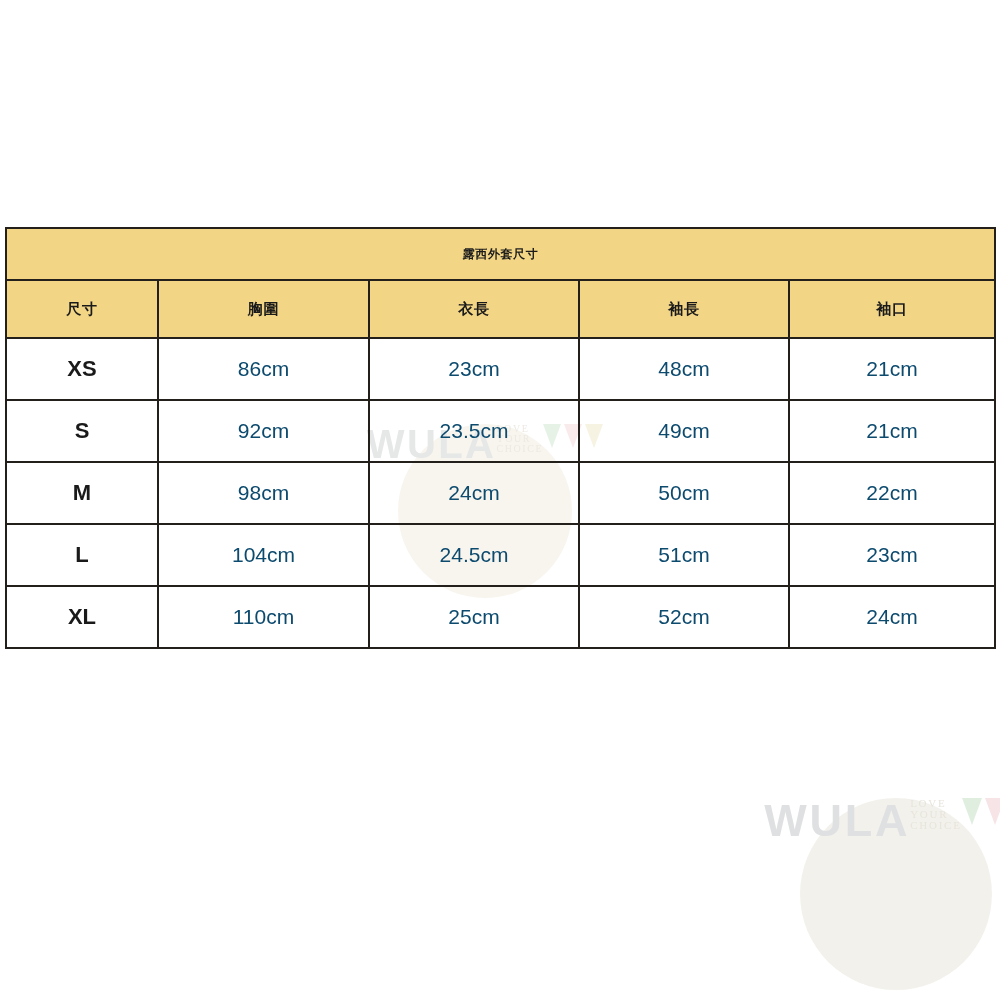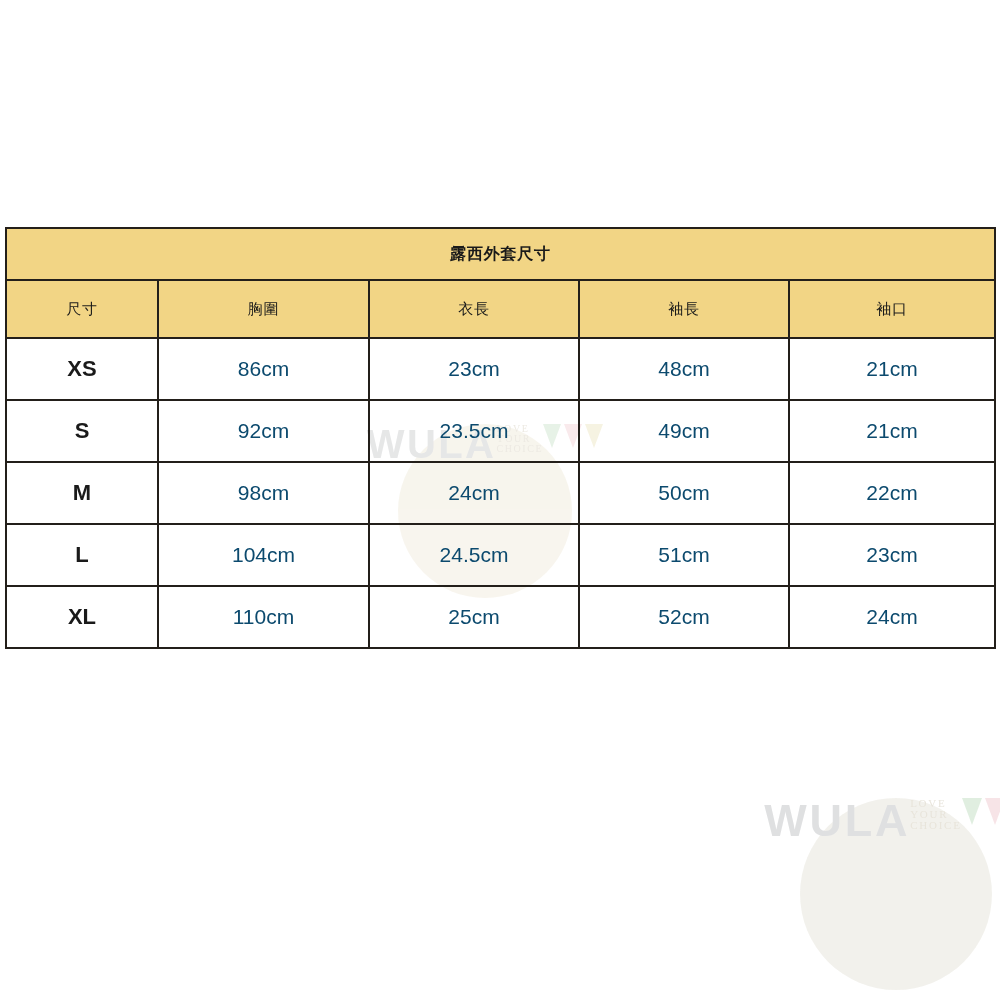--- a/index.html
+++ b/index.html
@@ -103,30 +103,30 @@
   table.size-table td,
   table.size-table th {
     border: 2px solid #231f1a;
     text-align: center;
     vertical-align: middle;
     padding: 0;
   }
   tr.title-row td {
     background: #f2d585;
     height: 50px;
-    font-size: 16px;
+    font-size: 12px;
     font-weight: bold;
     color: #1a1a1a;
     letter-spacing: 0.05em;
   }
   tr.header-row th {
     background: #f2d585;
     height: 56px;
     font-size: 15px;
-    font-weight: normal;
+    font-weight: bold;
     color: #1a1a1a;
     letter-spacing: 0.05em;
   }
   tr.data-row td {
     background: transparent;
     height: 60px;
     font-size: 21px;
     color: #0c4a6e;
     font-weight: normal;
   }

